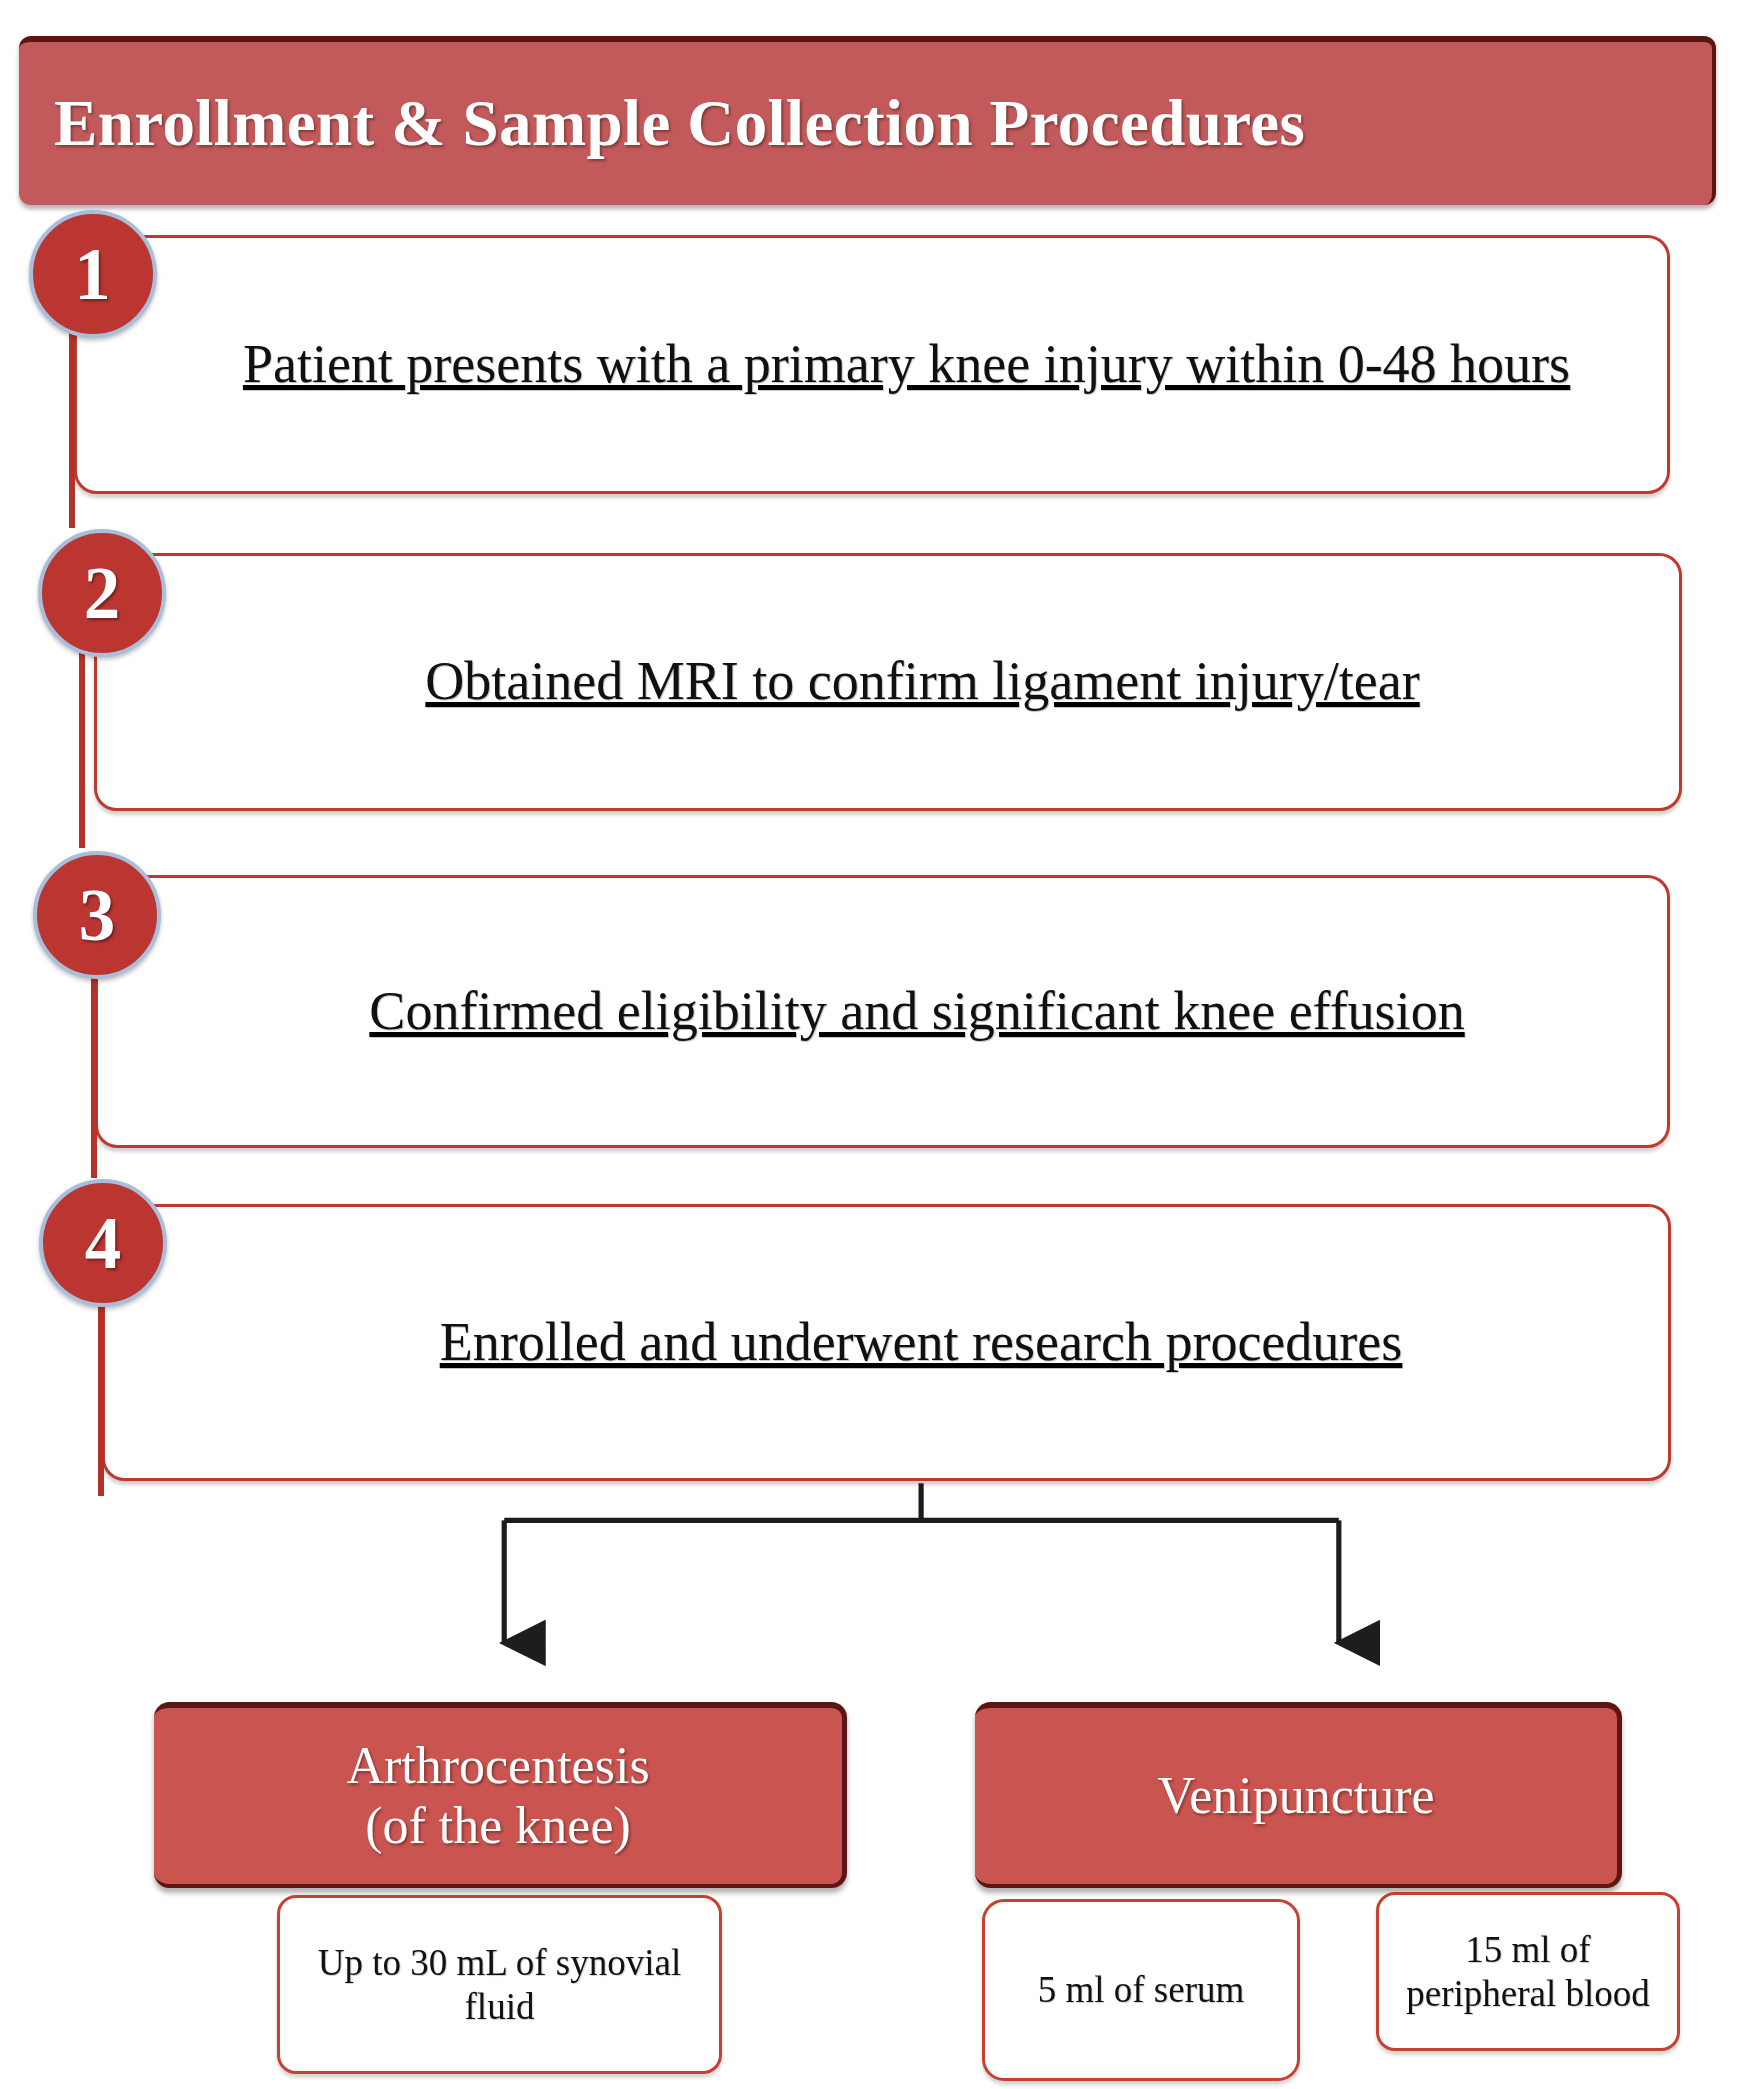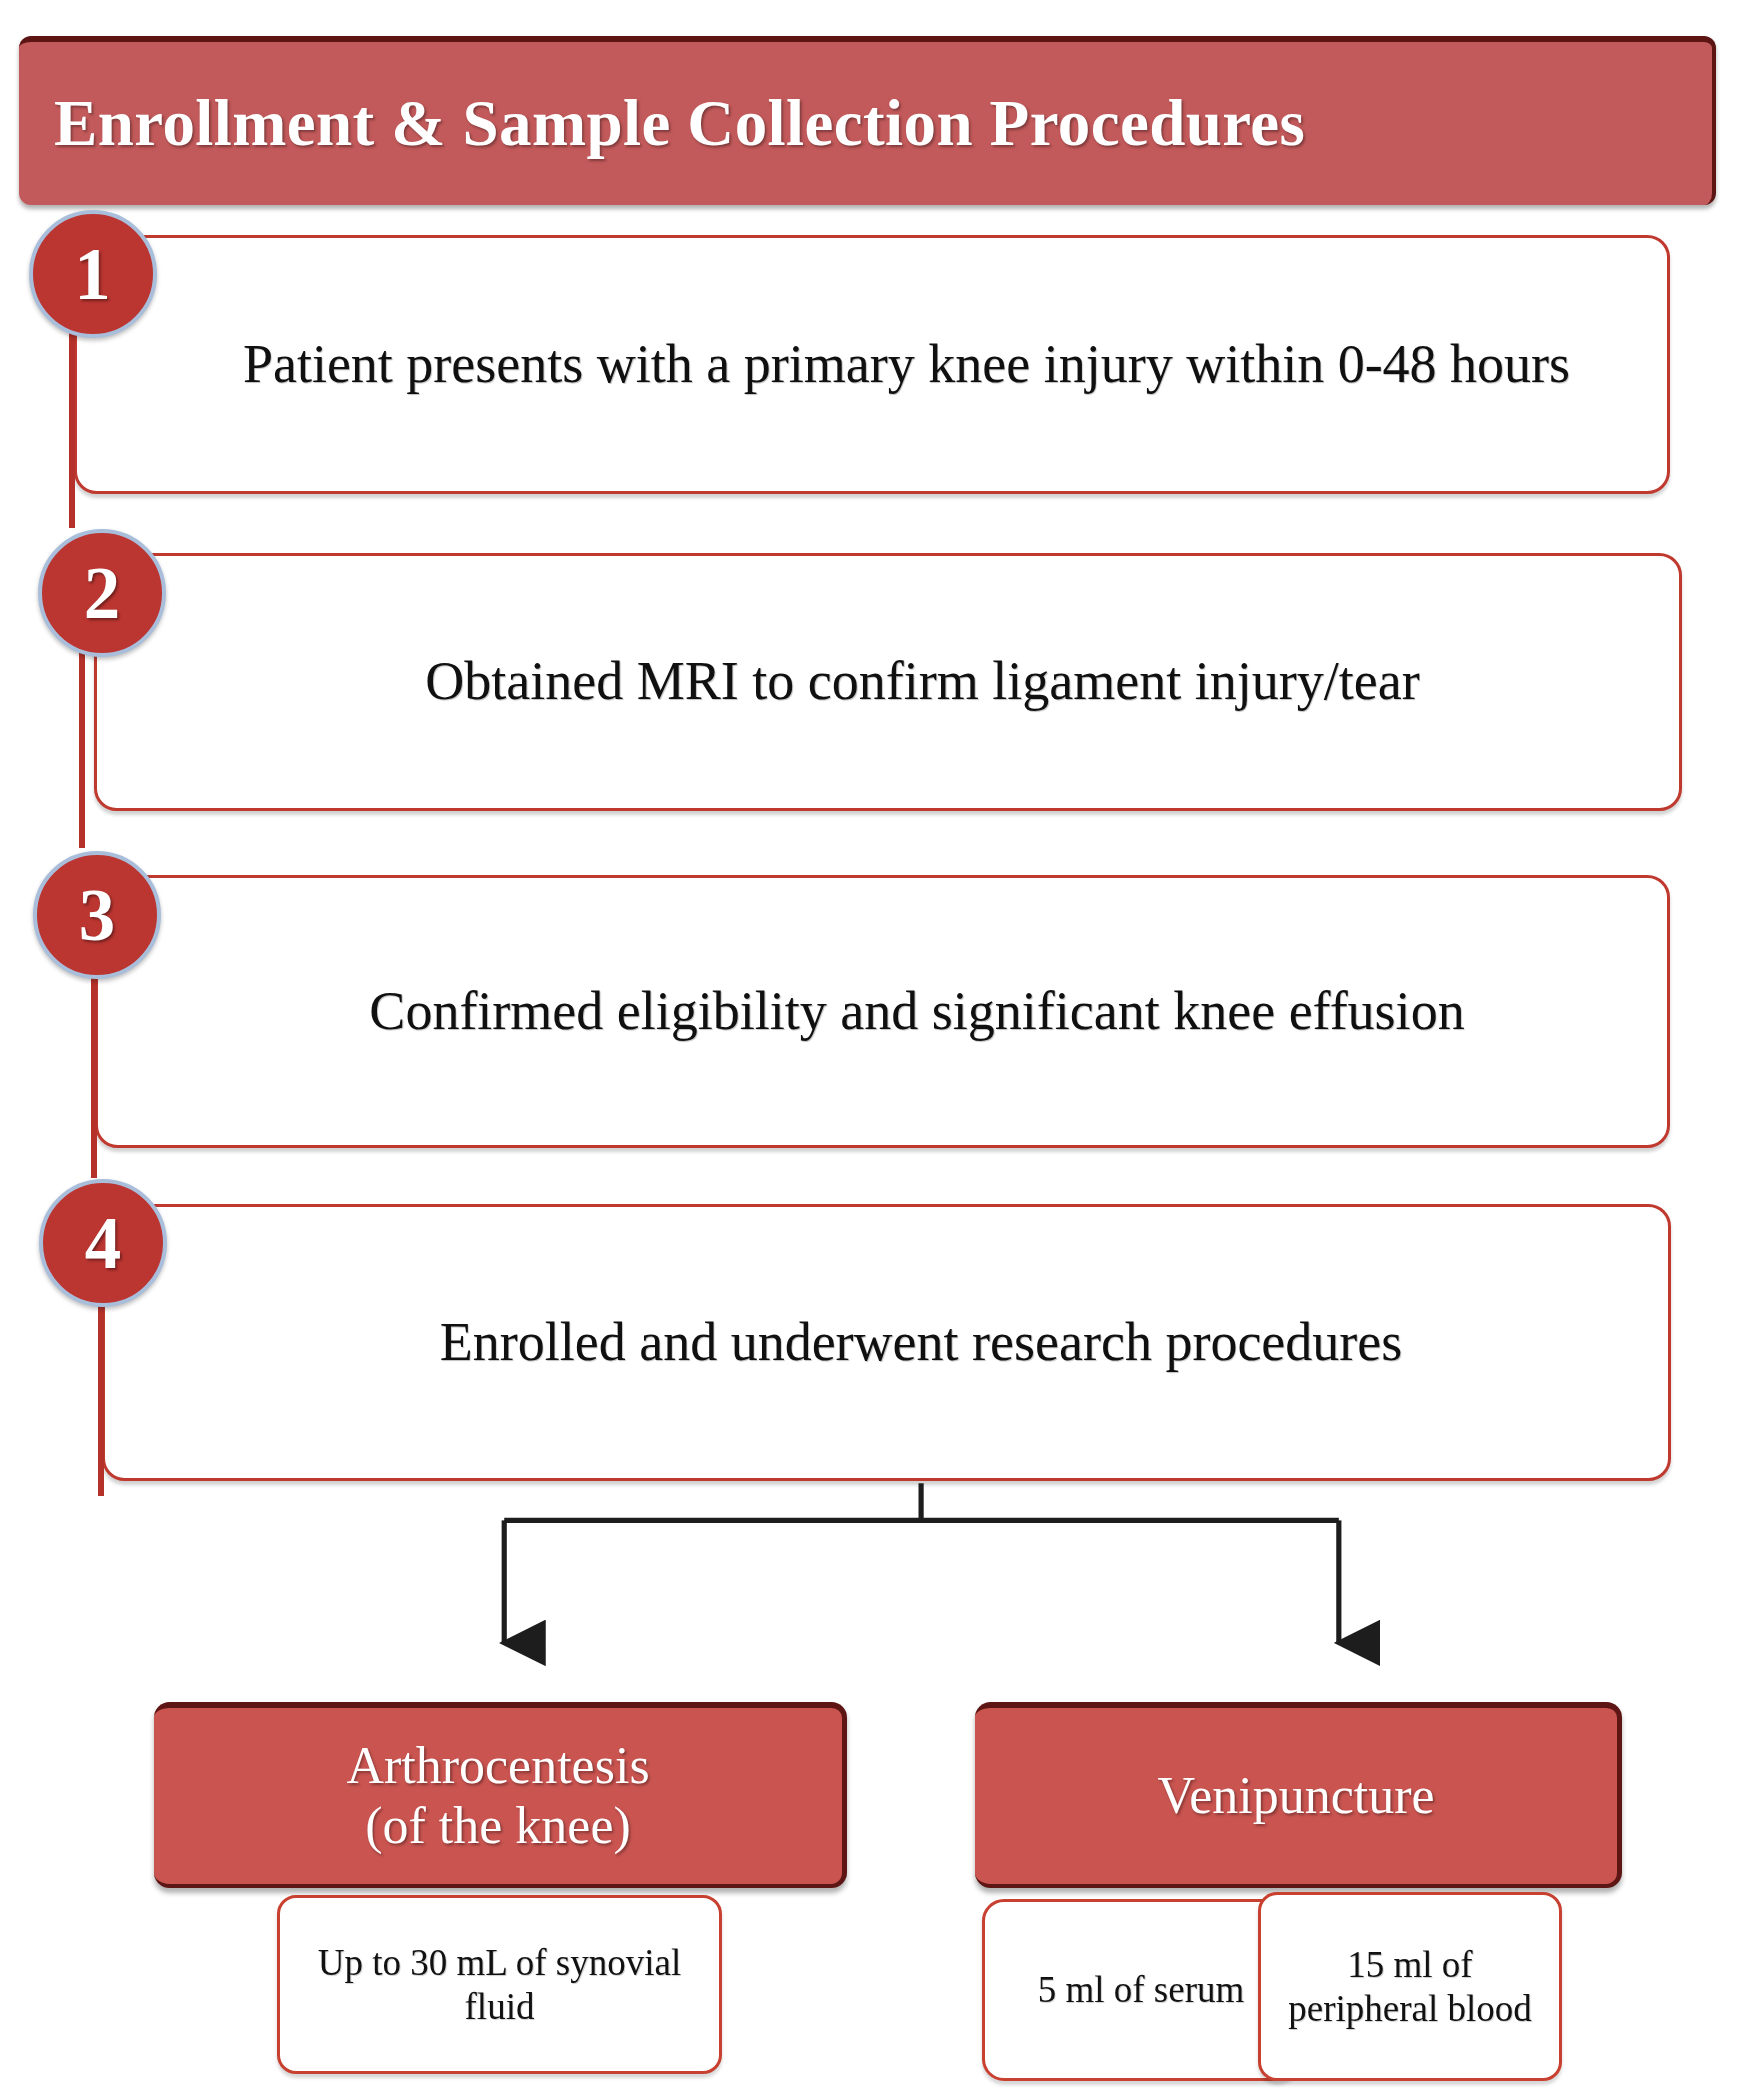--- a/index.html
+++ b/index.html
@@ -31,20 +31,21 @@
 
   
   .step-box{
     position:absolute;
     background:#ffffff;
     border:3.5px solid #c0392f;
     border-radius:22.5px;
     box-sizing:border-box;
     display:flex;align-items:center;justify-content:center;
     box-shadow:0 3.5px 3.5px rgba(0,0,0,.18);
+    text-decoration:underline;
   }
   .step-text{
     color:#101010;font-size:54px;line-height:1.22;text-align:center;
     padding:0 61px 0 130px;
     text-shadow:0.9px 0.9px 0.9px rgba(0,0,0,.25);
   }
   .step-connector{
     position:absolute;width:6px;background:#b43229;z-index:2;
   }
   .step-circle{
@@ -159,18 +160,18 @@
   </div>
 
   <div class="leaf-box" style="left:277px;top:1895px;width:445px;height:179px;">
     <div class="leaf-text">Up to 30 mL of synovial fluid</div>
   </div>
 
   <div class="leaf-box" style="left:982px;top:1899px;width:318px;height:182px;border-radius:22px;">
     <div class="leaf-text">5 ml of serum</div>
   </div>
 
-  <div class="leaf-box" style="left:1258px;top:1892px;width:304px;height:189px;">
+  <div class="leaf-box" style="left:1376px;top:1892px;width:304px;height:159px;">
     <div class="leaf-text">15 ml of peripheral blood</div>
   </div>
 
 </div>
 
 
 </body></html>

